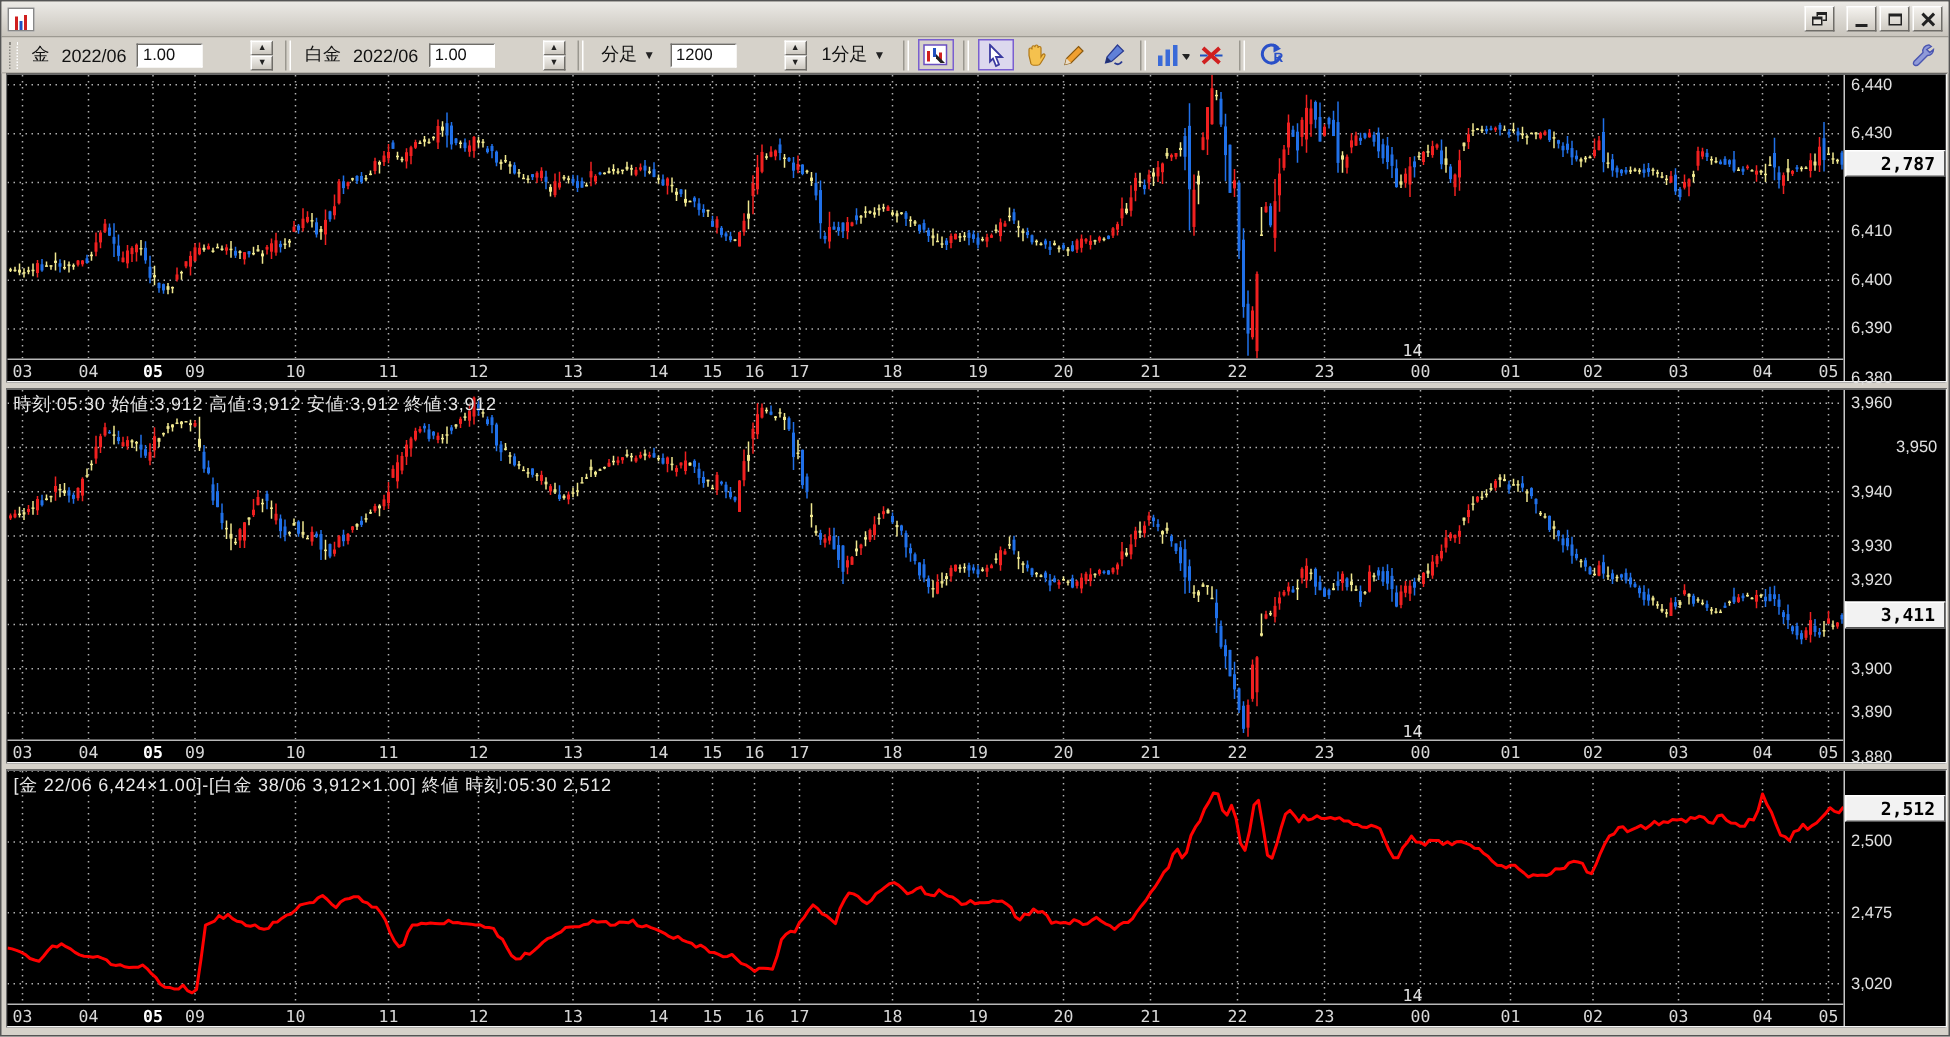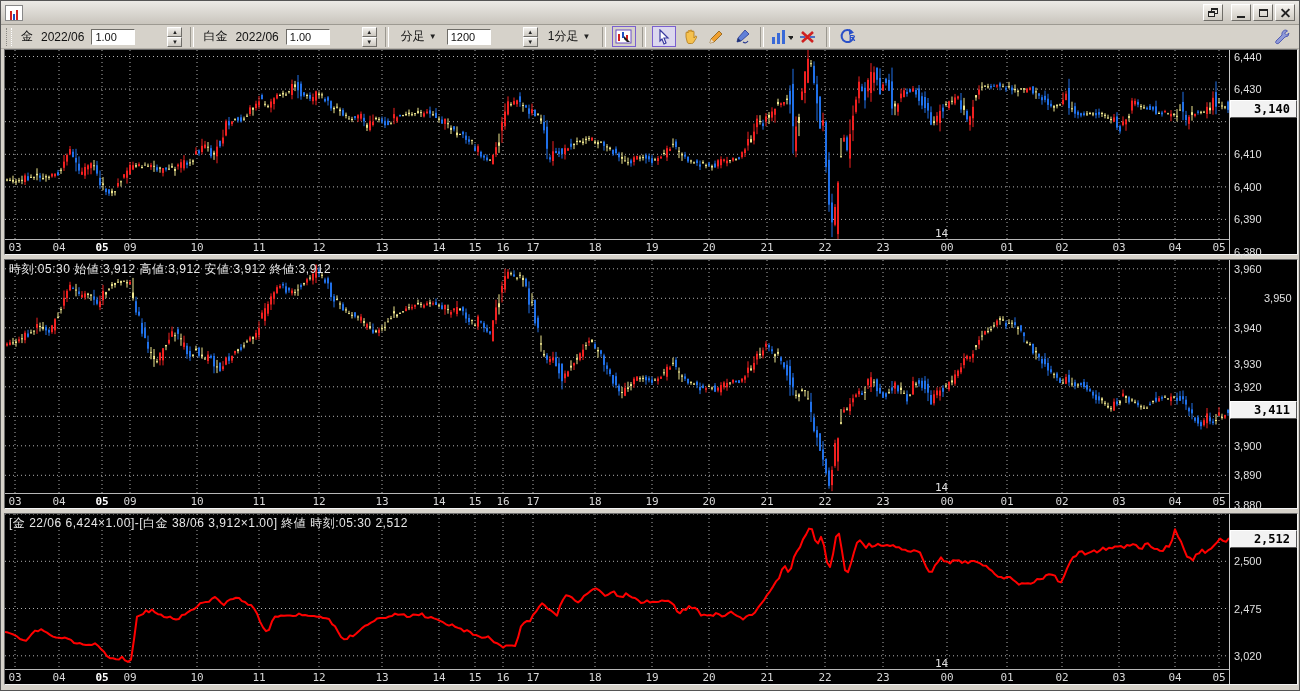--- a/index.html
+++ b/index.html
@@ -1057,21 +1057,21 @@
             <span style="left: 878px;">23</span>
             <span style="left: 942px;">00</span>
             <span style="left: 1002px;">01</span>
             <span style="left: 1057px;">02</span>
             <span style="left: 1114px;">03</span>
             <span style="left: 1170px;">04</span>
             <span style="left: 1214px;">05</span>
           </div>
       </div>
       <div class="yaxis">
-        <div class="curbox" style="top: 49.6552px;">3,140</div>
+        <div class="curbox" style="top: 49.6552px;">2,787</div>
       <span class="yt" style="top: 0.517241px;">6,440</span>
           <span class="yt" style="top: 33.1034px;">6,430</span>
           <span class="yt" style="top: 98.2759px;">6,410</span>
           <span class="yt" style="top: 130.862px;">6,400</span>
           <span class="yt" style="top: 163.448px;">6,390</span>
           <span class="yt" style="top: 196.034px;">6,380</span>
         </div>
     </div>
 
     <div class="panel" style="height:250px">

